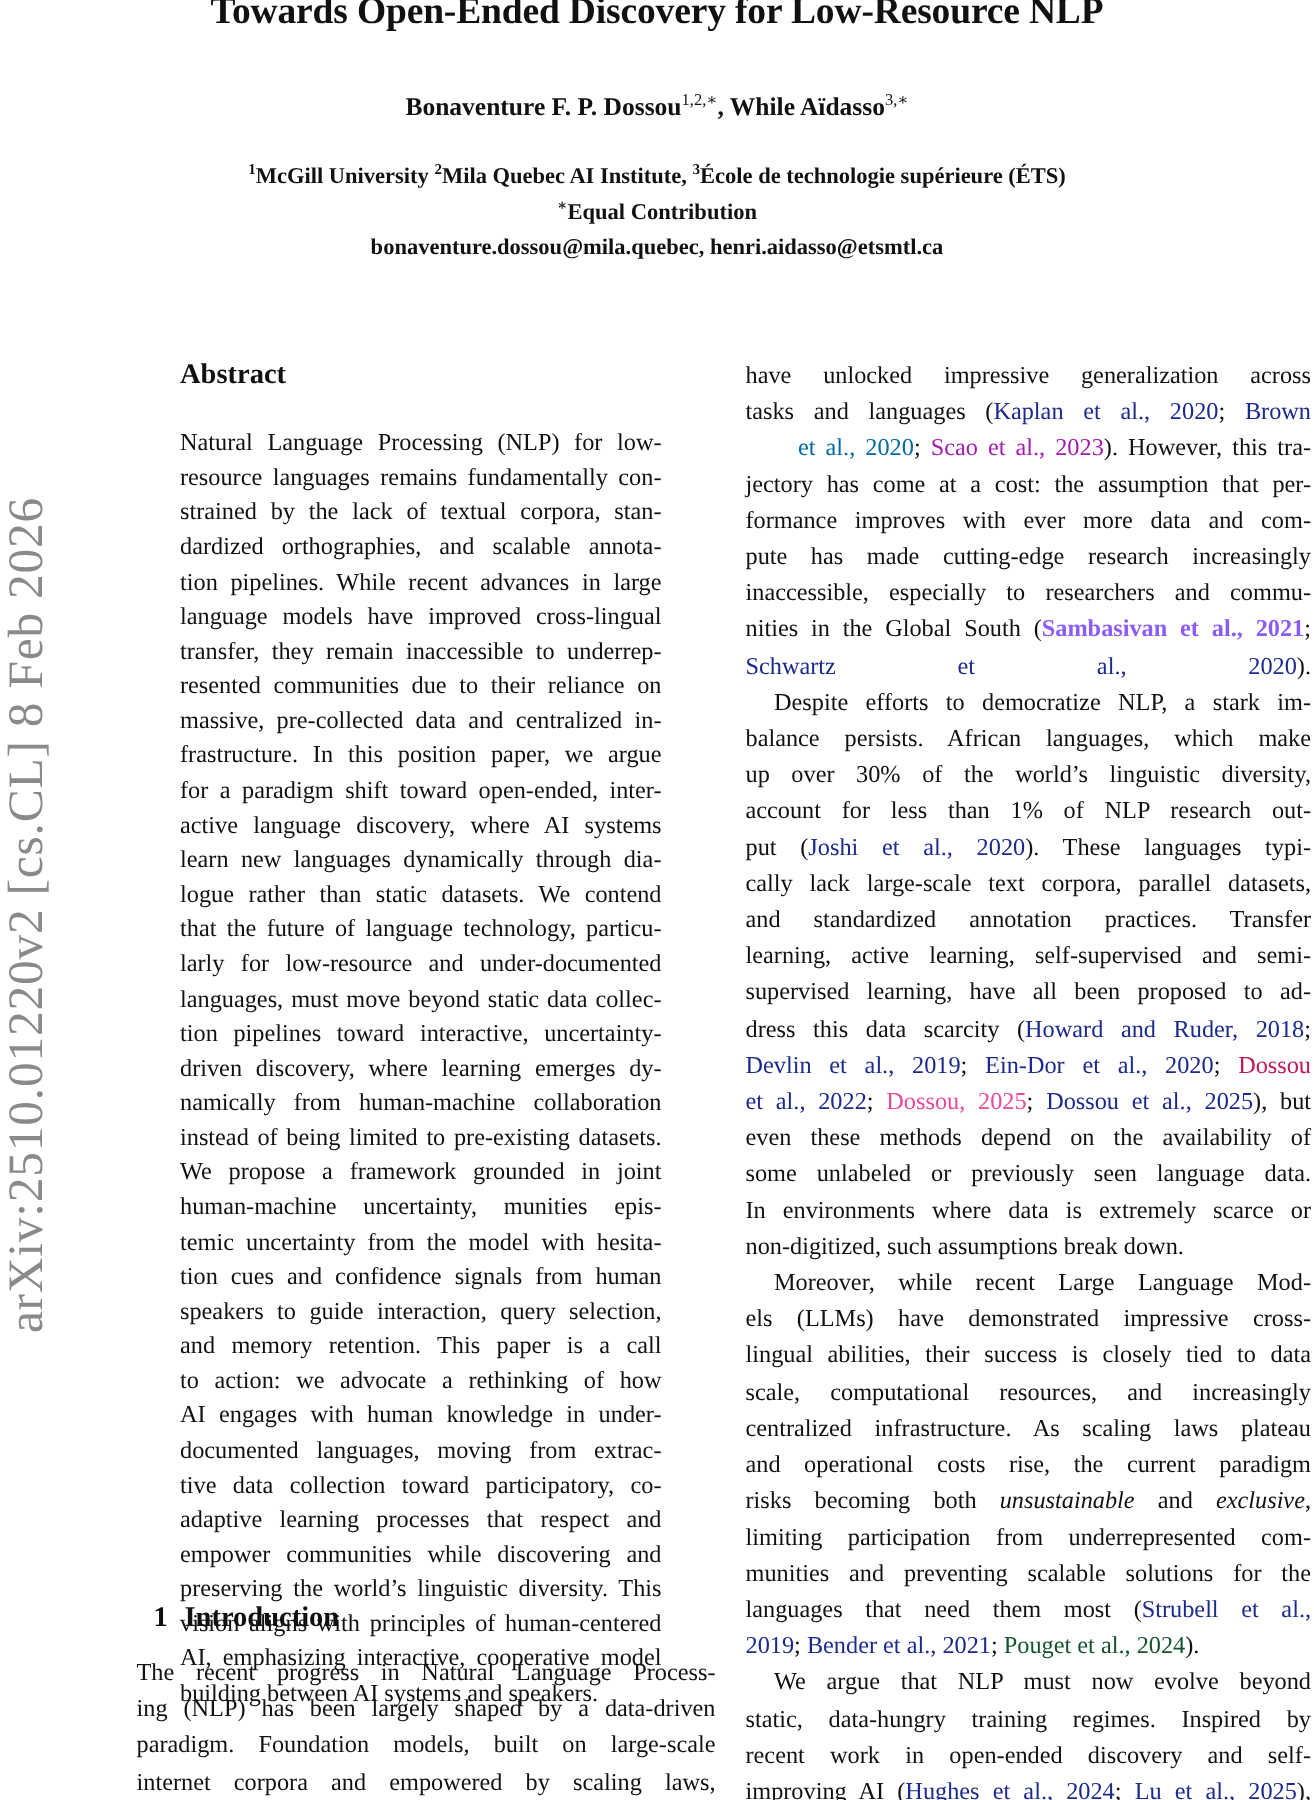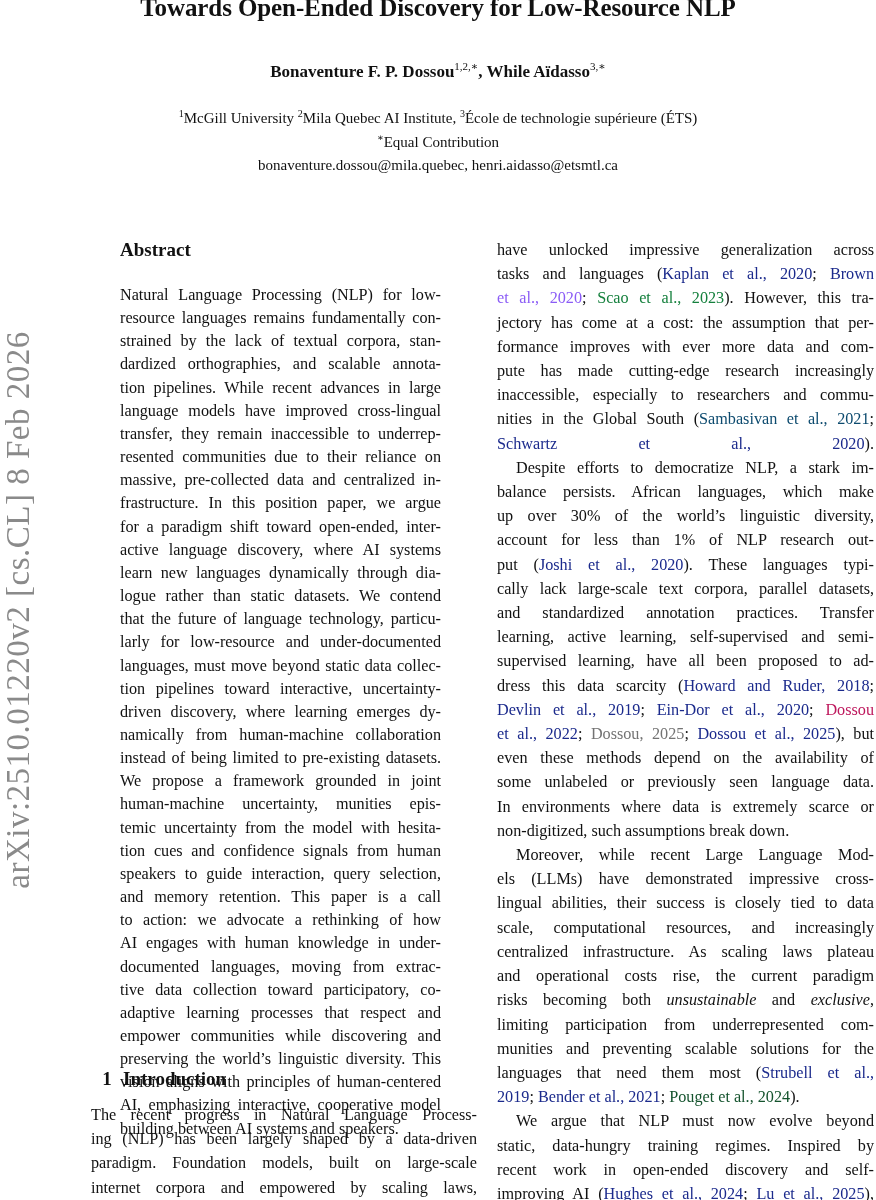--- a/index.html
+++ b/index.html
@@ -3,21 +3,21 @@
 <meta charset="utf-8">
 <style>
   html, body { margin:0; padding:0; background:#ffffff; }
   body { width:876px; height:1200px; position:relative; overflow:hidden;
          font-family:"Liberation Serif", "DejaVu Serif", serif; color:#111; }
   .title { position:absolute; left:0; width:876px; top:-6px; text-align:center;
            font-weight:bold; font-size:25px; letter-spacing:-0.1px; }
   .authors { position:absolute; left:0; width:876px; top:60px; text-align:center;
              font-weight:bold; font-size:17px; }
   .authors sup { font-weight:normal; font-size:11px; }
-  .aff { position:absolute; left:0; width:876px; text-align:center; font-size:15px; }
+  .aff { position:absolute; left:0; width:876px; text-align:center; font-size:15px;font-weight:bold; }
   .aff sup { font-size:10px; }
   .arxiv { position:absolute; left:-330px; top:590px; width:700px; height:40px;
            transform:rotate(-90deg); transform-origin:center center;
            color:#8a8a8a; font-size:33px; text-align:center; white-space:nowrap;
            letter-spacing:0.5px; }
   .col { position:absolute; font-size:16.2px; text-align:justify; hyphens:none; }
   .left { left:120px; top:284px; width:321px; line-height:23.15px; }
   .right { left:497px; top:238px; width:377px; line-height:24.2px; }
   .abs-h { position:absolute; left:120px; width:321px; top:239px; text-align:left;
            font-weight:bold; font-size:19px; }
@@ -94,39 +94,39 @@
 </div>
 <div class="col intro" id="intro-left">
     <span class="line">The recent progress in Natural Language Process-</span>
     <span class="line">ing (NLP) has been largely shaped by a data-driven</span>
     <span class="line">paradigm. Foundation models, built on large-scale</span>
     <span class="line">internet corpora and empowered by scaling laws,</span>
   </div>
 <div class="col right" id="intro-right">
     <span class="line"><span>have unlocked impressive generalization across</span></span>
     <span class="line"><span>tasks and languages (</span><a class="cite" style="color: rgb(27, 42, 140);">Kaplan et al., 2020</a><span>; </span><a class="cite" style="color: rgb(27, 42, 140);">Brown</a></span>
-    <span class="line"><a class="cite" style="color: #8b5cf6;">et al., 2020</a><span>; </span><a class="cite" style="color: #15803d;">Scao et al., 2023</a><span>).  However, this tra-</span></span>
+    <span class="line"><a class="cite" style="color: #0369a1; margin-left: 35px;">et al., 2020</a><span>; </span><a class="cite" style="color: #a21caf;">Scao et al., 2023</a><span>).  However, this tra-</span></span>
     <span class="line"><span>jectory has come at a cost: the assumption that per-</span></span>
     <span class="line"><span>formance improves with ever more data and com-</span></span>
     <span class="line"><span>pute has made cutting-edge research increasingly</span></span>
     <span class="line"><span>inaccessible, especially to researchers and commu-</span></span>
-    <span class="line"><span>nities in the Global South (</span><a class="cite" style="color: #0c4a6e;">Sambasivan et al., 2021</a><span>;</span></span>
+    <span class="line"><span>nities in the Global South (</span><a class="cite" style="color: #8b5cf6; font-weight: bold;">Sambasivan et al., 2021</a><span>;</span></span>
     <span class="line"><a class="cite" style="color: rgb(27, 42, 140);">Schwartz et al., 2020</a><span>).</span></span>
     <span class="line" style="padding-left: 19px;"><span>Despite efforts to democratize NLP, a stark im-</span></span>
     <span class="line"><span>balance persists.  African languages, which make</span></span>
     <span class="line"><span>up over 30% of the world’s linguistic diversity,</span></span>
     <span class="line"><span>account for less than 1% of NLP research out-</span></span>
     <span class="line"><span>put (</span><a class="cite" style="color: rgb(27, 42, 140);">Joshi et al., 2020</a><span>).   These languages typi-</span></span>
     <span class="line"><span>cally lack large-scale text corpora, parallel datasets,</span></span>
     <span class="line"><span>and standardized annotation practices.  Transfer</span></span>
     <span class="line"><span>learning, active learning, self-supervised and semi-</span></span>
     <span class="line"><span>supervised learning, have all been proposed to ad-</span></span>
     <span class="line"><span>dress this data scarcity (</span><a class="cite" style="color: rgb(27, 42, 140);">Howard and Ruder, 2018</a><span>;</span></span>
     <span class="line"><a class="cite" style="color: rgb(27, 42, 140); margin-top: 32px;">Devlin et al., 2019</a><span>; </span><a class="cite" style="color: rgb(27, 42, 140);">Ein-Dor et al., 2020</a><span>; </span><a class="cite" style="color: #be185d;">Dossou</a></span>
-    <span class="line"><a class="cite" style="color: rgb(27, 42, 140);">et al., 2022</a><span>; </span><a class="cite" style="color: #737373;">Dossou, 2025</a><span>; </span><a class="cite" style="color: rgb(27, 42, 140);">Dossou et al., 2025</a><span>), but</span></span>
+    <span class="line"><a class="cite" style="color: rgb(27, 42, 140);">et al., 2022</a><span>; </span><a class="cite" style="color: #ec4899;">Dossou, 2025</a><span>; </span><a class="cite" style="color: rgb(27, 42, 140);">Dossou et al., 2025</a><span>), but</span></span>
     <span class="line"><span>even these methods depend on the availability of</span></span>
     <span class="line"><span>some unlabeled or previously seen language data.</span></span>
     <span class="line"><span>In environments where data is extremely scarce or</span></span>
     <span class="line last"><span>non-digitized, such assumptions break down.</span></span>
     <span class="line" style="padding-left: 19px;"><span>Moreover, while recent Large Language Mod-</span></span>
     <span class="line"><span>els (LLMs) have demonstrated impressive cross-</span></span>
     <span class="line"><span>lingual abilities, their success is closely tied to data</span></span>
     <span class="line"><span>scale, computational resources, and increasingly</span></span>
     <span class="line"><span>centralized infrastructure. As scaling laws plateau</span></span>
     <span class="line"><span>and operational costs rise, the current paradigm</span></span>

